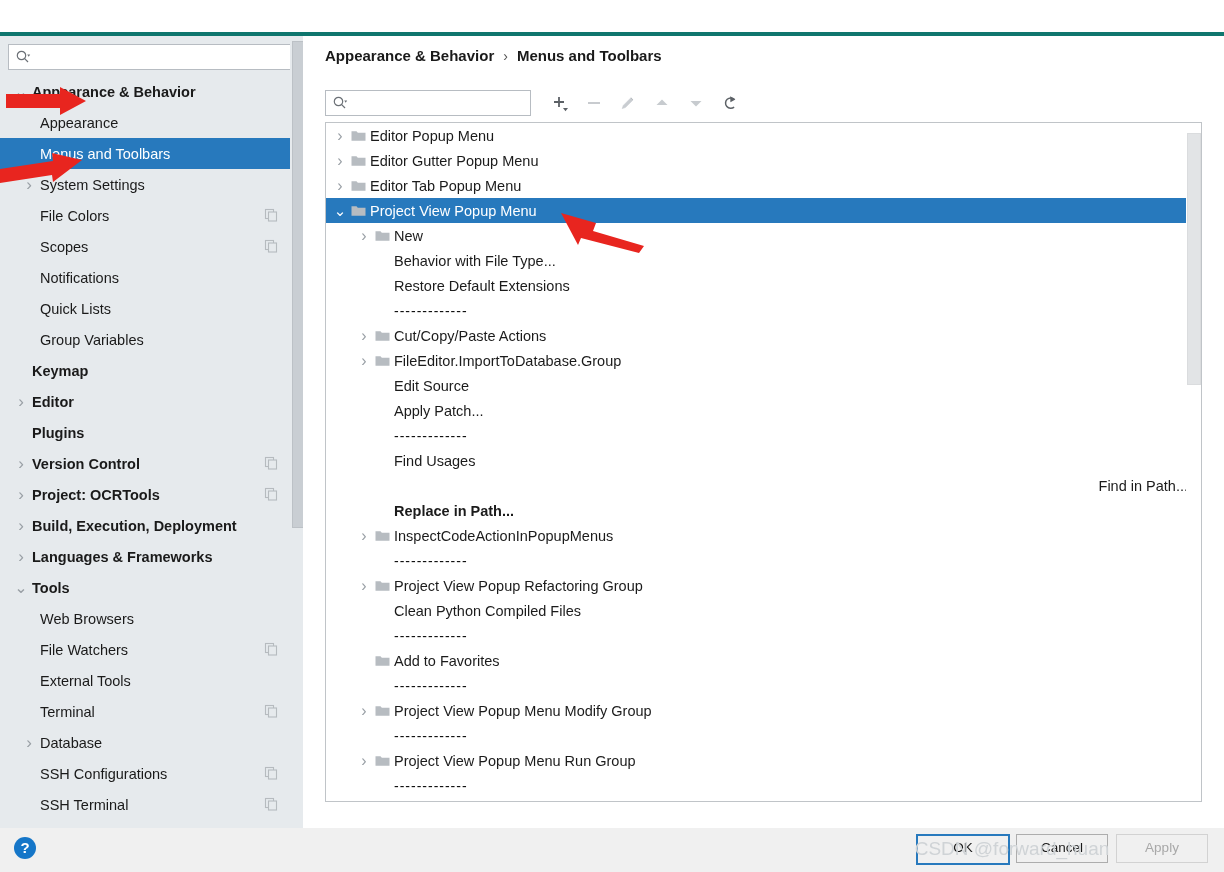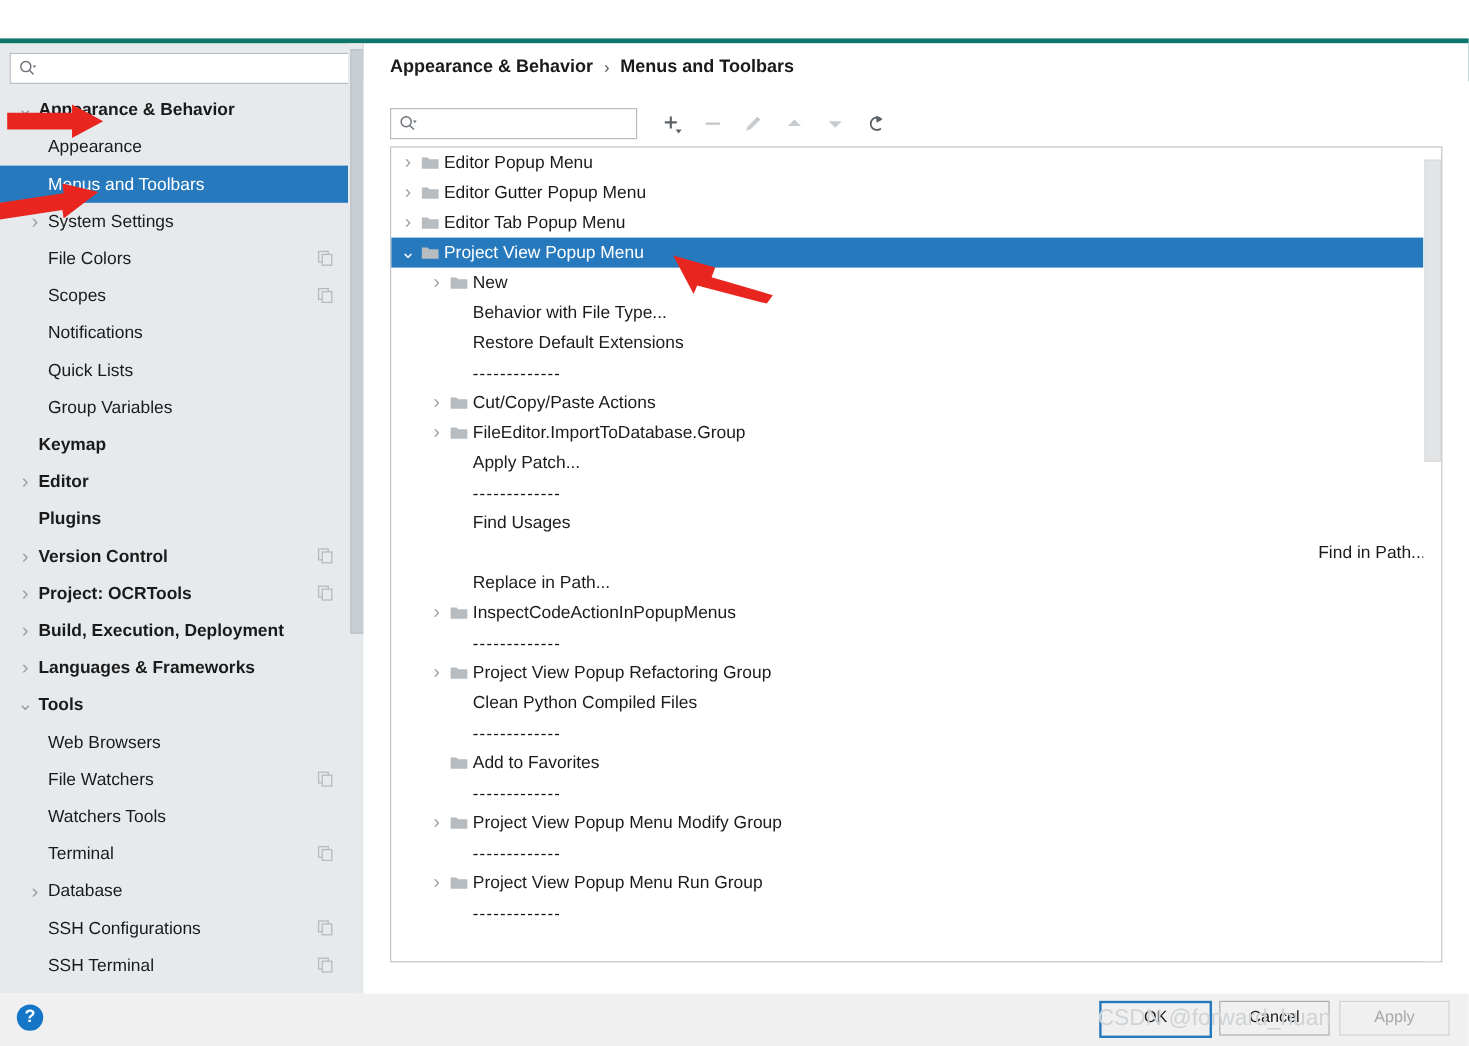--- a/index.html
+++ b/index.html
@@ -459,21 +459,21 @@
       <div class="side-row indent1">
         <span class="arrow none"></span>
         <span class="slabel">File Watchers</span>
         <span class="copy-badge"><svg width="14" height="14" viewBox="0 0 14 14">
             <rect x="1.5" y="1.5" width="8" height="9" fill="none" stroke="#aeb3b8" stroke-width="1.1"></rect>
             <rect x="4.5" y="4" width="8" height="9" fill="#e6eaed" stroke="#aeb3b8" stroke-width="1.1"></rect>
           </svg></span>
       </div>
       <div class="side-row indent1">
         <span class="arrow none"></span>
-        <span class="slabel">Watchers Tools</span>
+        <span class="slabel">External Tools</span>
       </div>
       <div class="side-row indent1">
         <span class="arrow none"></span>
         <span class="slabel">Terminal</span>
         <span class="copy-badge"><svg width="14" height="14" viewBox="0 0 14 14">
             <rect x="1.5" y="1.5" width="8" height="9" fill="none" stroke="#aeb3b8" stroke-width="1.1"></rect>
             <rect x="4.5" y="4" width="8" height="9" fill="#e6eaed" stroke="#aeb3b8" stroke-width="1.1"></rect>
           </svg></span>
       </div>
       <div class="side-row indent1">
@@ -651,20 +651,29 @@
         </span>
         <span class="tlabel">FileEditor.ImportToDatabase.Group</span>
       </div>
       <div class="tree-row" style="padding-left: 30px;">
         <span class="twisty none"></span>
         <span class="folder none">
           <svg width="15" height="13" viewBox="0 0 15 13">
             <path d="M0.5 2.2 h5 l1.3 1.5 h7.7 v8 h-14 z" fill="#b7bcc1"></path>
           </svg>
         </span>
+        <span class="tlabel">Edit Source</span>
+      </div>
+      <div class="tree-row" style="padding-left: 30px;">
+        <span class="twisty none"></span>
+        <span class="folder none">
+          <svg width="15" height="13" viewBox="0 0 15 13">
+            <path d="M0.5 2.2 h5 l1.3 1.5 h7.7 v8 h-14 z" fill="#b7bcc1"></path>
+          </svg>
+        </span>
         <span class="tlabel">Apply Patch...</span>
       </div>
       <div class="tree-row sep" style="padding-left: 30px;">
         <span class="twisty none"></span>
         <span class="folder none">
           <svg width="15" height="13" viewBox="0 0 15 13">
             <path d="M0.5 2.2 h5 l1.3 1.5 h7.7 v8 h-14 z" fill="#b7bcc1"></path>
           </svg>
         </span>
         <span class="tlabel">-------------</span>
@@ -680,21 +689,21 @@
       </div>
       <div class="tree-row" style="padding-left: 30px; justify-content: flex-end;">
         <span class="twisty none"></span>
         <span class="folder none">
           <svg width="15" height="13" viewBox="0 0 15 13">
             <path d="M0.5 2.2 h5 l1.3 1.5 h7.7 v8 h-14 z" fill="#b7bcc1"></path>
           </svg>
         </span>
         <span class="tlabel">Find in Path...</span>
       </div>
-      <div class="tree-row" style="padding-left: 30px;">
+      <div class="tree-row" style="padding-left: 30px; font-weight: bold;">
         <span class="twisty none"></span>
         <span class="folder none">
           <svg width="15" height="13" viewBox="0 0 15 13">
             <path d="M0.5 2.2 h5 l1.3 1.5 h7.7 v8 h-14 z" fill="#b7bcc1"></path>
           </svg>
         </span>
         <span class="tlabel">Replace in Path...</span>
       </div>
       <div class="tree-row" style="padding-left: 30px;">
         <span class="twisty" style="font-size: 16px;">›</span>

